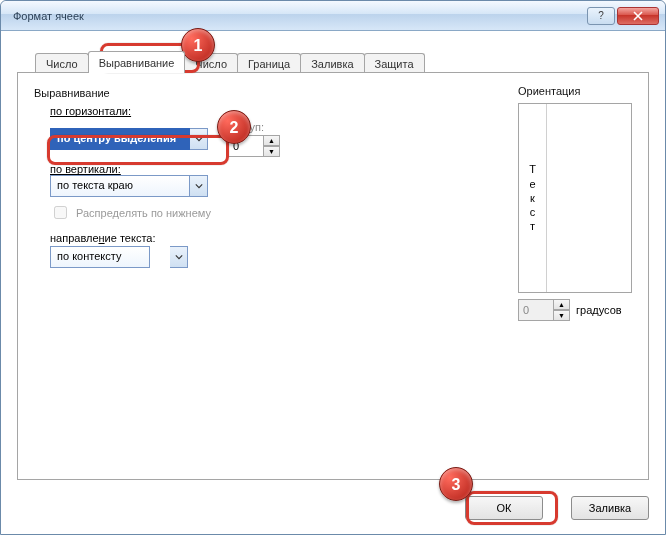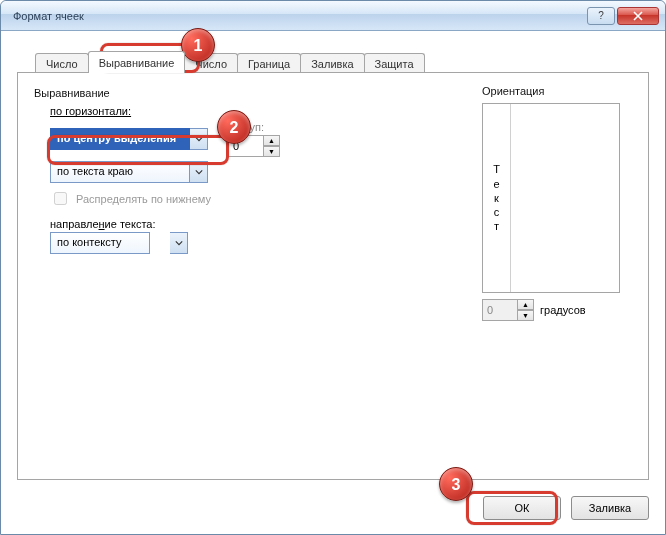--- a/index.html
+++ b/index.html
@@ -78,39 +78,39 @@
   .spin { display:inline-flex; }
   .spin input { width:36px; text-align:left; }
   .spin .sp-btns { display:flex; flex-direction:column; }
   .spin .sp-btns div {
     width:16px; height:11px; border:1px solid #a5a5a5; border-left:none;
     background:linear-gradient(#f6f6f6,#e4e4e4); font-size:7px;
     display:flex;align-items:center;justify-content:center;
   }
   
   .orient-box {
-    position:absolute; right:28px; top:12px; width:138px;
+    position:absolute; right:16px; top:12px; width:114px;
   }
   .orient-preview {
     border:1px solid #a5a5a5; height:190px; margin-top:4px;
     position:relative; background:#fff; display:flex;
   }
   .vt-col { width:28px; border-right:1px solid #d0d0d0; display:flex;align-items:center;justify-content:center; }
   .vt-col .v { line-height:1.3; text-align:center; }
   .dial { flex:1; position:relative; }
   .dial .lbl { position:absolute; left:12px; top:88px; font-size:11px; }
   .diamond { position:absolute; width:6px; height:6px; background:#333; transform:rotate(45deg); }
   .diamond.open { background:#fff; border:1px solid #333; }
   .diamond.red { background:#b33; width:8px;height:8px; }
   .dial-line { position:absolute; left:56px; top:94px; width:40px; height:1px; background:#333; }
   .orient-deg { margin-top:6px; display:flex; align-items:center; gap:6px; }
   .orient-deg .spin input { background:#f0f0f0; color:#888; }
   
   .footer {
-    position:absolute; right:16px; bottom:14px; display:flex; gap:10px;
+    position:absolute; right:16px; bottom:14px; display:flex; gap:28px;
   }
   .dlg-btn {
     min-width:78px; height:24px; border:1px solid #8c8c8c;
     border-radius:3px; background:linear-gradient(#f7f7f7,#e3e3e3);
     display:flex;align-items:center;justify-content:center;
   }
   
   .callout {
     position:absolute; border:3px solid #d73a2f; border-radius:8px;
     box-shadow: 0 0 0 1px rgba(0,0,0,0.05);
@@ -173,20 +173,21 @@
               <div class="spin">
                 <input type="text" value="0" style="">
                 <div class="sp-btns">
                   <div>▲</div>
                   <div>▼</div>
                 </div>
               </div>
             </div>
           </div>
 
+          <label class="underline" style="display:block;margin-top:6px;">по вертикали:</label>
           <div class="dropdown">
             <div class="value">по текста краю</div>
             <div class="btn">
               <svg viewBox="0 0 10 10">
                   <path d="M1 3 L5 7 L9 3" fill="none" stroke="#333" stroke-width="1.4"></path>
                 </svg>
             </div>
           </div>
 
           <div class="chk dis" style="margin-left:0;margin-top:6px;">

